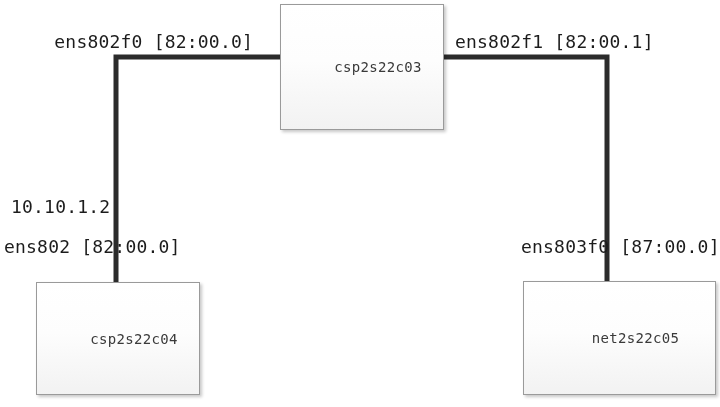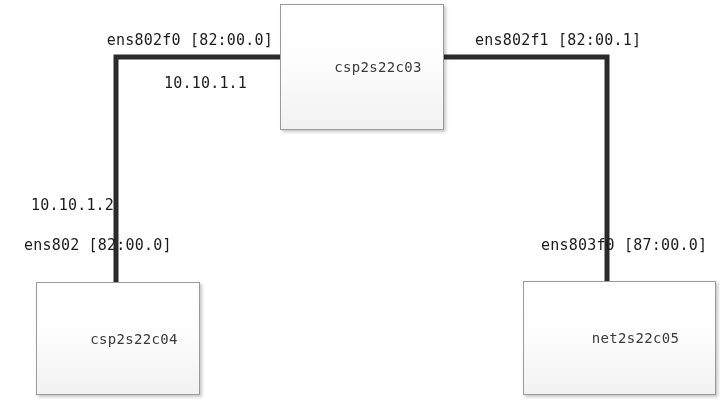--- a/index.html
+++ b/index.html
@@ -34,25 +34,24 @@
     padding-left: 32px;
   }
   .node-label {
     font-size: 14px;
     color: #3a3a3a;
     letter-spacing: 0.3px;
     white-space: nowrap;
   }
   .anno {
     position: absolute;
-    font-size: 15px;
+    font-size: 18px;
     color: #1c1c1c;
     white-space: nowrap;
     letter-spacing: 0.2px;
-    margin-left: 20px;
   }
   .anno-right {
     text-align: right;
   }
 </style>
 </head>
 <body>
 
 <div id="canvas">
 
@@ -70,21 +69,20 @@
   <div class="node" style="left:36px; top:282px; width:164px; height:113px;">
     <span class="node-label">csp2s22c04</span>
   </div>
 
   <div class="node" style="left:523px; top:281px; width:193px; height:114px;">
     <span class="node-label">net2s22c05</span>
   </div>
 
   <div class="anno anno-right" style="left:0px; top:31px; width:253px;">ens802f0 [82:00.0]</div>
 
-  <div class="anno" style="left:144px; top:74px;">10.10.1.1</div>
 
   <div class="anno" style="left:455px; top:31px;">ens802f1 [82:00.1]</div>
 
 
   <div class="anno" style="left:11px; top:196px;">10.10.1.2</div>
 
   <div class="anno" style="left:4px; top:236px;">ens802 [82:00.0]</div>
 
 
   <div class="anno" style="left:521px; top:236px;">ens803f0 [87:00.0]</div>

